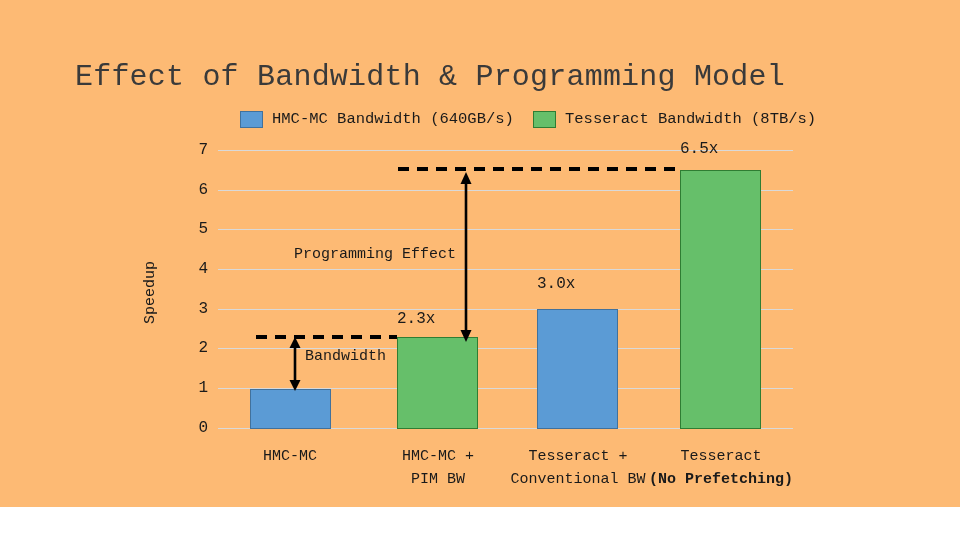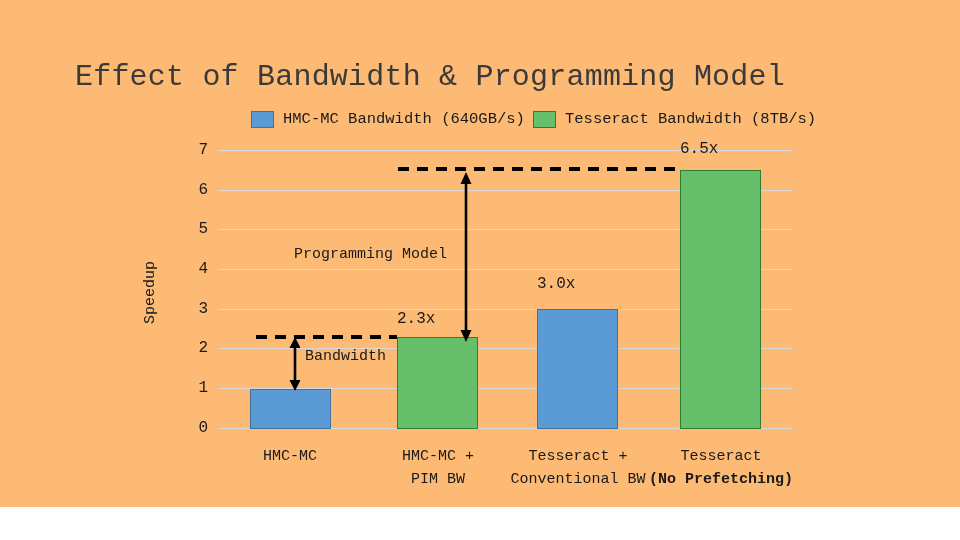--- a/index.html
+++ b/index.html
@@ -4,21 +4,21 @@
 <style>
   html,body{margin:0;padding:0;background:#fff;}
   .slide{position:relative;width:960px;height:507px;background:#fdba74;overflow:hidden;
          font-family:Liberation Mono, monospace;color:#1a1a1a;}
   .title{position:absolute;left:75px;top:60px;font-size:30px;font-weight:300;
          color:#3a3a3a;letter-spacing:.2px;white-space:nowrap;}
   
   .legend-item{position:absolute;top:110px;display:flex;align-items:center;}
   .legend-item .swatch{width:21px;height:15px;margin-right:9px;border-style:solid;border-width:1.5px;}
   .legend-item .lbl{font-size:15.5px;white-space:nowrap;}
-  #legend-0{left:251px;} #legend-0 .swatch{background:#5b9bd5;border-color:#41719c;}
+  #legend-0{left:240px;} #legend-0 .swatch{background:#5b9bd5;border-color:#41719c;}
   #legend-1{left:533px;} #legend-1 .swatch{background:#66bf6a;border-color:#2f7d33;}
   
   .plot{position:absolute;left:218px;top:150px;width:575px;height:279px;}
   .gridline{position:absolute;left:0;width:100%;height:1px;background:#d9d9d9;}
   .ytick{position:absolute;left:-62px;width:52px;text-align:right;font-size:16px;line-height:21px;}
   .ylabel-wrap{position:absolute;left:-76px;top:94px;width:22px;height:96px;}
   .ylabel-wrap span{display:inline-block;writing-mode:vertical-rl;transform:rotate(180deg);
                     font-size:15px;height:96px;text-align:center;}
   .bar{position:absolute;bottom:0;width:81px;border-style:solid;border-width:1.5px;box-sizing:border-box;}
   .bar-label{position:absolute;width:81px;font-size:16px;}
@@ -90,21 +90,21 @@
       <polygon points="9,54 3.5,43 14.5,43" fill="#000"></polygon>
     </svg>
 
     <svg class="arrow-svg" style="left:239px;top:22px" width="18" height="170">
       <line x1="9" y1="8" x2="9" y2="162" stroke="#000" stroke-width="2.6"></line>
       <polygon points="9,0 3.5,12 14.5,12" fill="#000"></polygon>
       <polygon points="9,170 3.5,158 14.5,158" fill="#000"></polygon>
     </svg>
 
     <span class="anno" style="left:87px;top:198px">Bandwidth</span>
-    <span class="anno" style="left:76px;top:96px">Programming Model</span>
+    <span class="anno" style="left:76px;top:96px">Programming Effect</span>
 
     <div class="xlabel" style="left:-13px">
       <span>HMC-MC</span>
     </div>
     <div class="xlabel" style="left:135px">
       <span>HMC-MC +</span><br>
       <span>PIM BW</span>
     </div>
     <div class="xlabel" style="left:275px">
       <span>Tesseract +</span><br>

